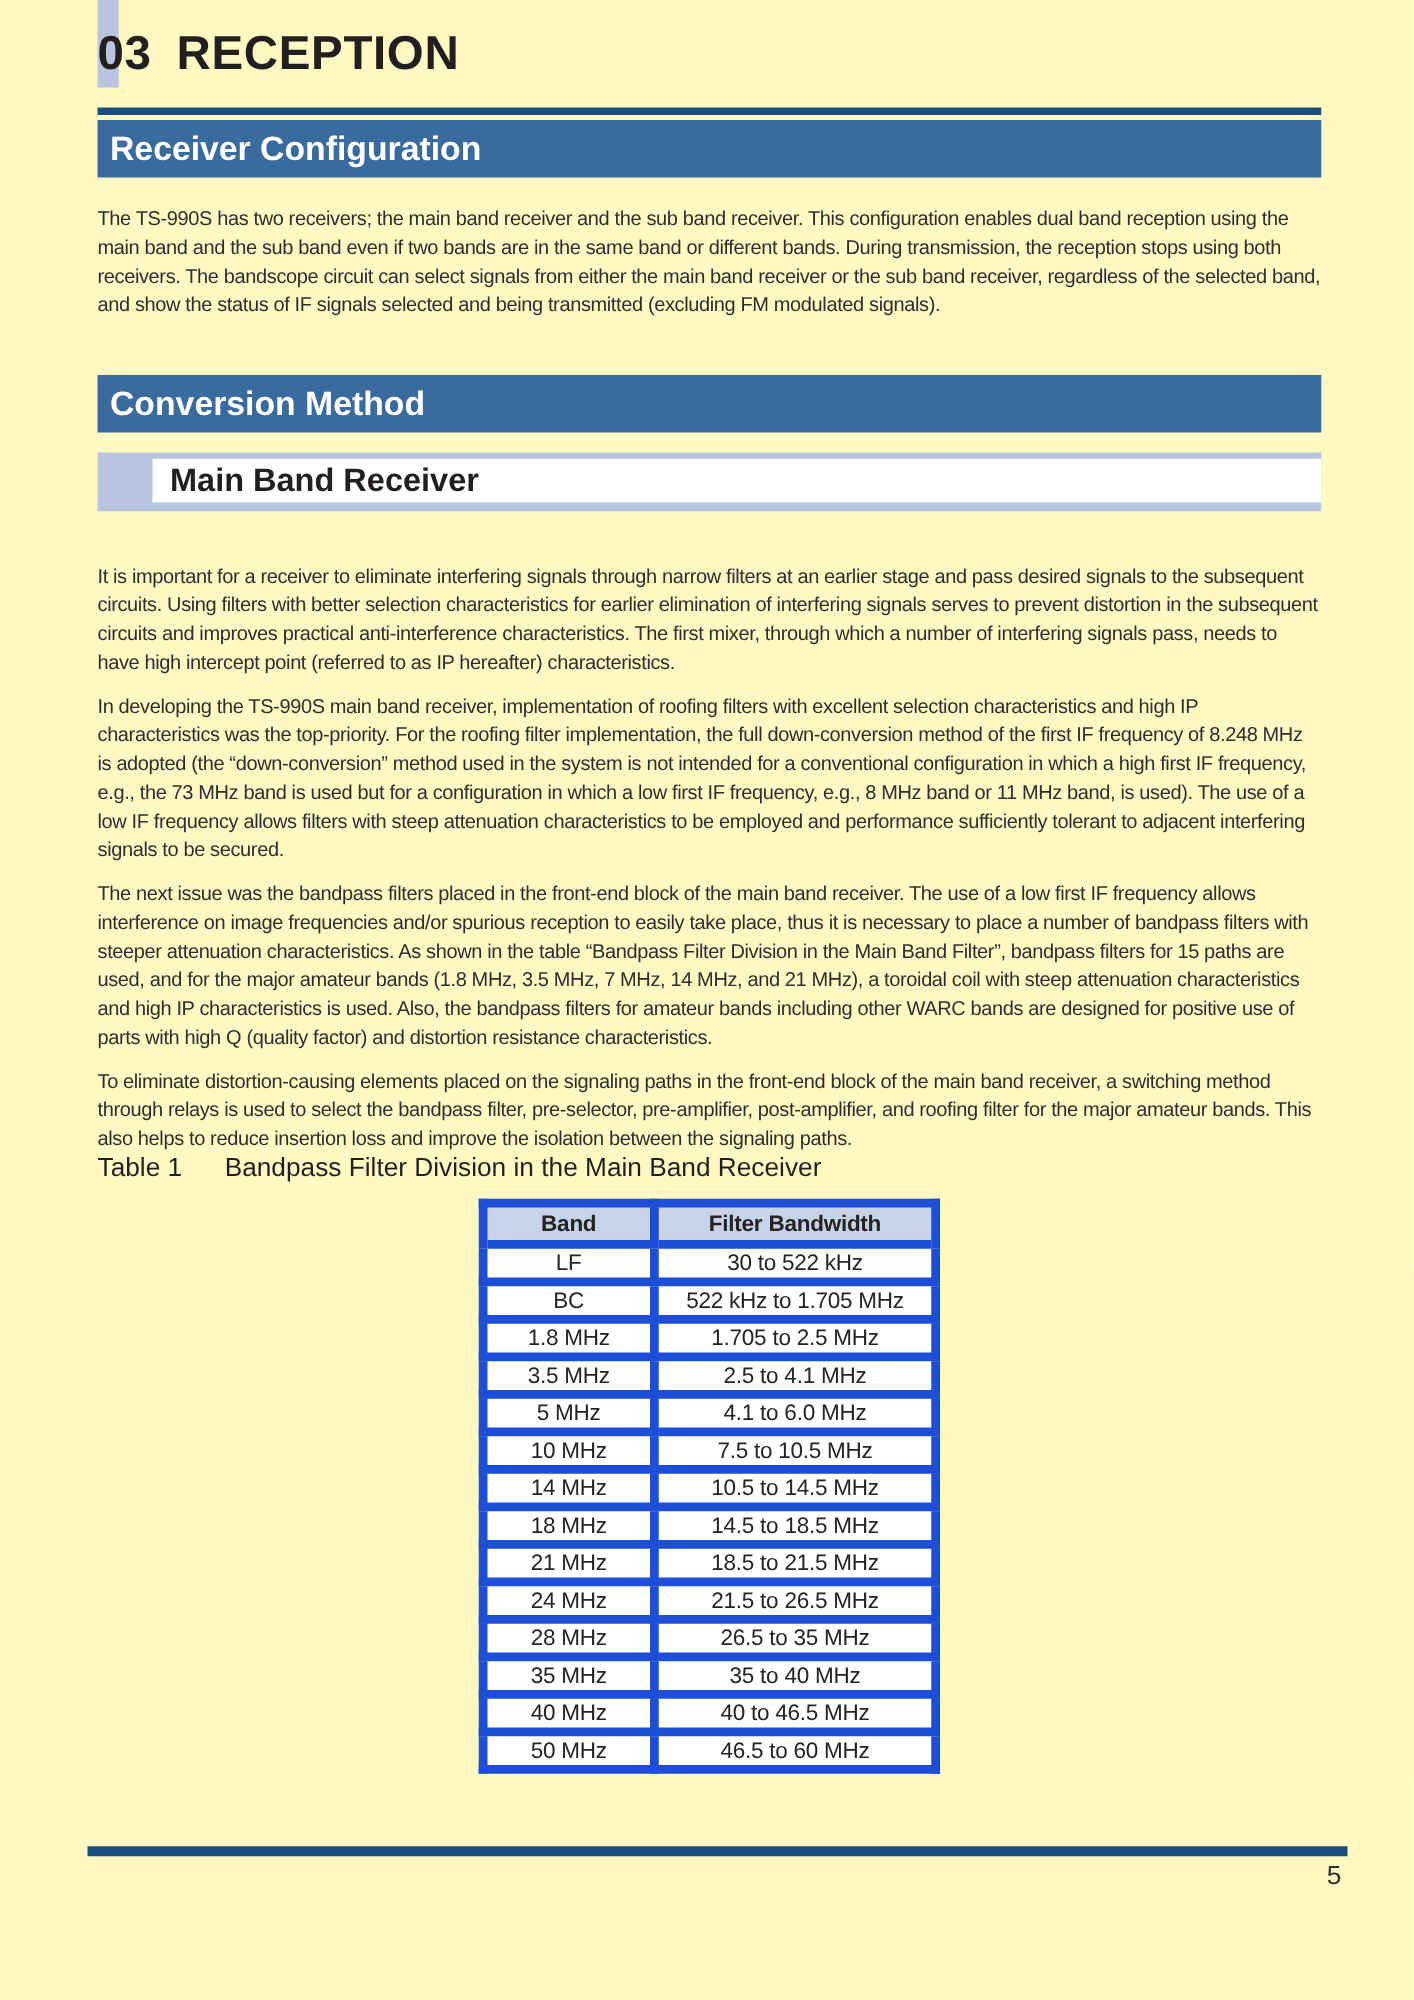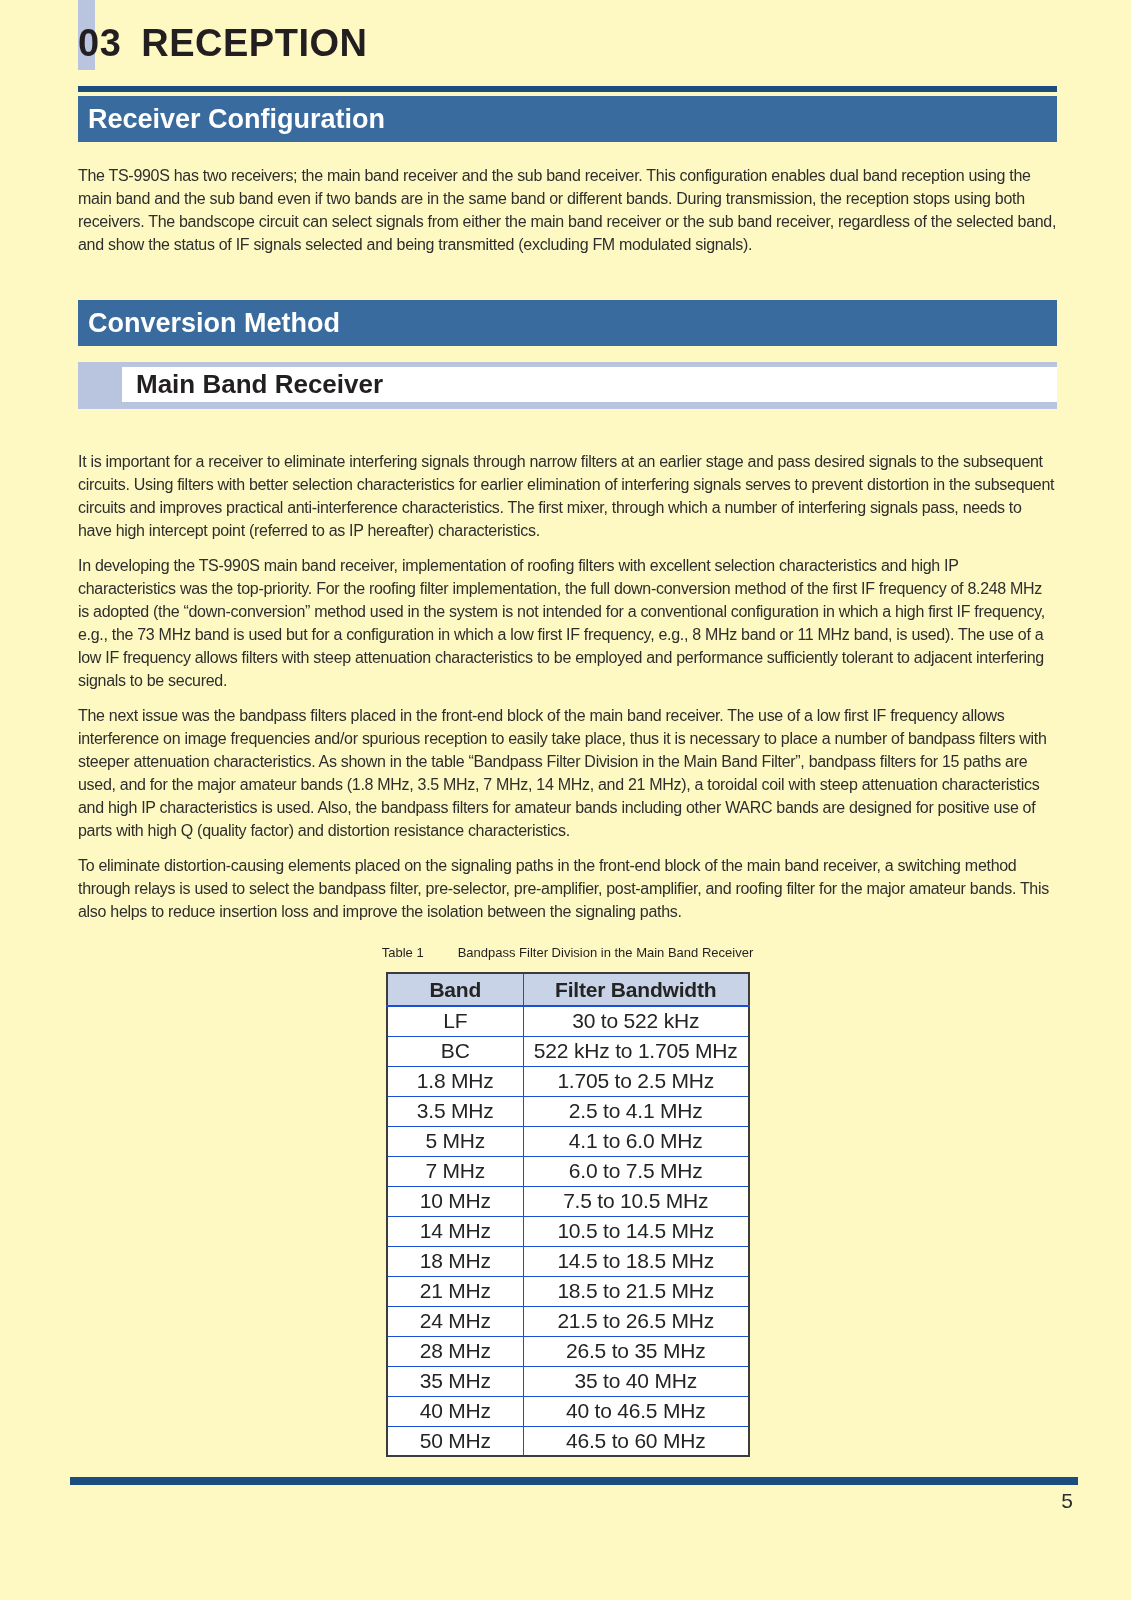--- a/index.html
+++ b/index.html
@@ -42,31 +42,31 @@
   
   .paras { margin-top: 22px; }
   .paras-sub { margin-top: 41px; }
   .body-p {
     font-size: 16px; line-height: 23px; letter-spacing: -0.3px;
     color: var(--body-text, #2e2e2e); margin-bottom: 12px; text-align: left;
   }
   .body-p:last-child { margin-bottom: 0; }
 
   
-  .table-caption { margin-top: 22px; text-align: center; font-size: 13px; color: var(--heading-text, #231f20); }
+  .table-caption { font-size: 21px; color: var(--heading-text, #231f20); }
   .cap-text { margin-left: 34px; }
   table.band-table {
     margin: 12px auto 0 auto; border-collapse: collapse;
     border: 2px solid #3c3c3c; table-layout: fixed; width: 362px;
   }
   .band-table col.c1 { width: 137px; }
   .band-table col.c2 { width: 225px; }
   .band-table th, .band-table td {
-    border: 1px solid #1d4ed8; text-align: center; vertical-align: middle;
-    font-size: 21px; letter-spacing: -0.2px; color: #242424;
+    border: 7px solid #1d4ed8; text-align: center; vertical-align: middle;
+    font-size: 18px; letter-spacing: -0.2px; color: #242424;
   }
   .band-table th {
     background: var(--table-header-bg, #c9d3e7);
     font-weight: bold; height: 33px; border-bottom-width: 2px;
   }
   .band-table td { height: 30px; background: #ffffff; }
 
   
   .footer-rule { position: absolute; left: 70px; top: 1477px; width: 1008px; height: 8px; background: var(--dark-blue, #1b4e7f); }
   .page-number { position: absolute; top: 1489px; right: 58px; font-size: 21px; color: #2e2e2e; }
@@ -145,24 +145,20 @@
         <tr>
           <td>3.5 MHz</td>
           <td>2.5 to 4.1 MHz</td>
         </tr>
 
         <tr>
           <td>5 MHz</td>
           <td>4.1 to 6.0 MHz</td>
         </tr>
 
-        <tr>
-          <td>7 MHz</td>
-          <td>6.0 to 7.5 MHz</td>
-        </tr>
 
         <tr>
           <td>10 MHz</td>
           <td>7.5 to 10.5 MHz</td>
         </tr>
 
         <tr>
           <td>14 MHz</td>
           <td>10.5 to 14.5 MHz</td>
         </tr>

